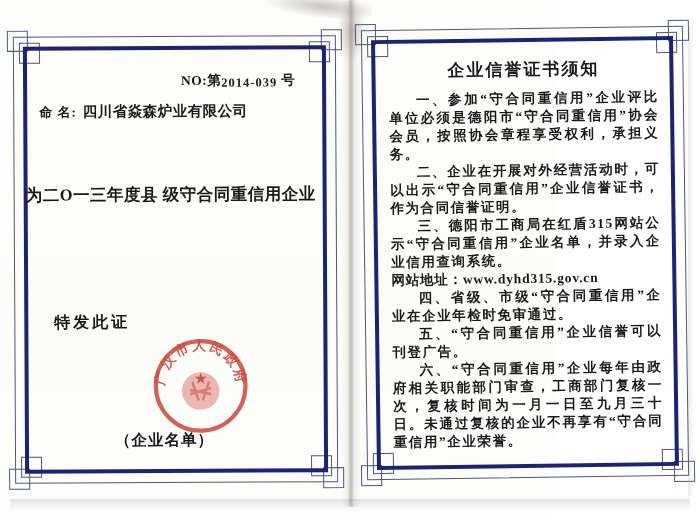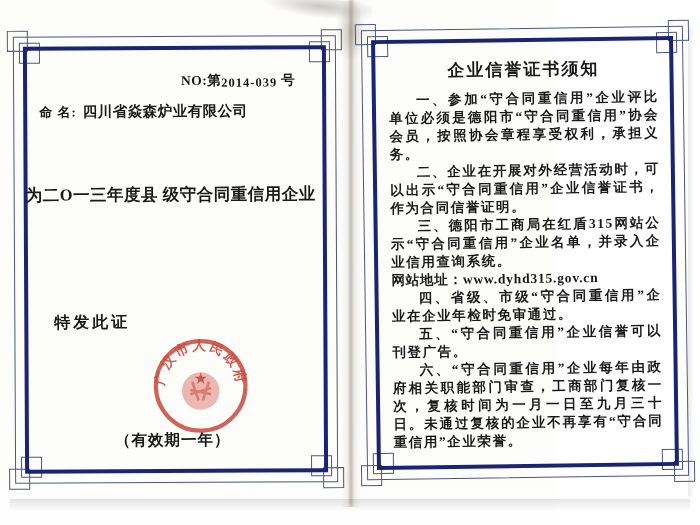--- a/index.html
+++ b/index.html
@@ -84,21 +84,21 @@
       <circle cx="48" cy="48" r="43" fill="none" stroke="#c63c31" stroke-width="4" opacity="0.88"></circle>
       <circle cx="48" cy="53" r="18" fill="#cf4b40" opacity="0.42"></circle>
       <path d="M40 44 l6 18 M56 44 l-6 18 M38 52 l20 4 M58 50 l-20 6" stroke="#c63c31" stroke-width="2.5" opacity="0.55" fill="none"></path>
       <text x="48" y="46" font-size="15" text-anchor="middle" fill="#c63c31" opacity="0.95">★</text>
       <path id="sealArc" d="M 15.6 59.8 A 34.5 34.5 0 1 1 80.4 59.8" fill="none"></path>
       <text font-size="13" font-weight="bold" fill="#c63c31" opacity="0.9" letter-spacing="2.5">
         <textPath href="#sealArc" startOffset="50%" text-anchor="middle">广汉市人民政府</textPath>
       </text>
     </svg>
 
-    <div class="validity">（有效期一年）</div>
+    <div class="validity">（企业名单）</div>
   </div>
 
   <div class="page page-right">
     <div class="frame-thin"></div>
     <div class="csq tl1"></div>
     <div class="csq tl2"></div>
     <div class="csq tr1"></div>
     <div class="csq tr2"></div>
     <div class="csq bl1"></div>
     <div class="csq bl2"></div>

